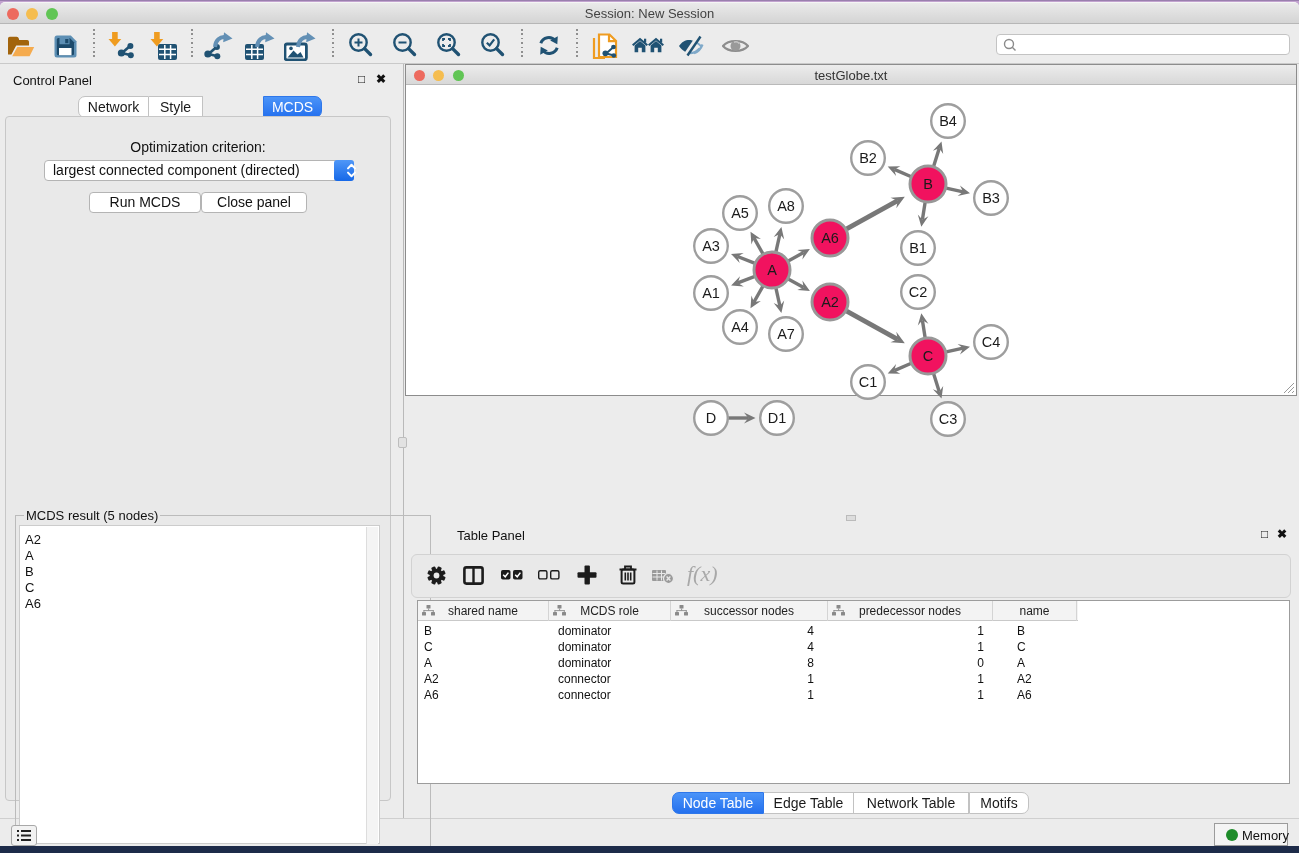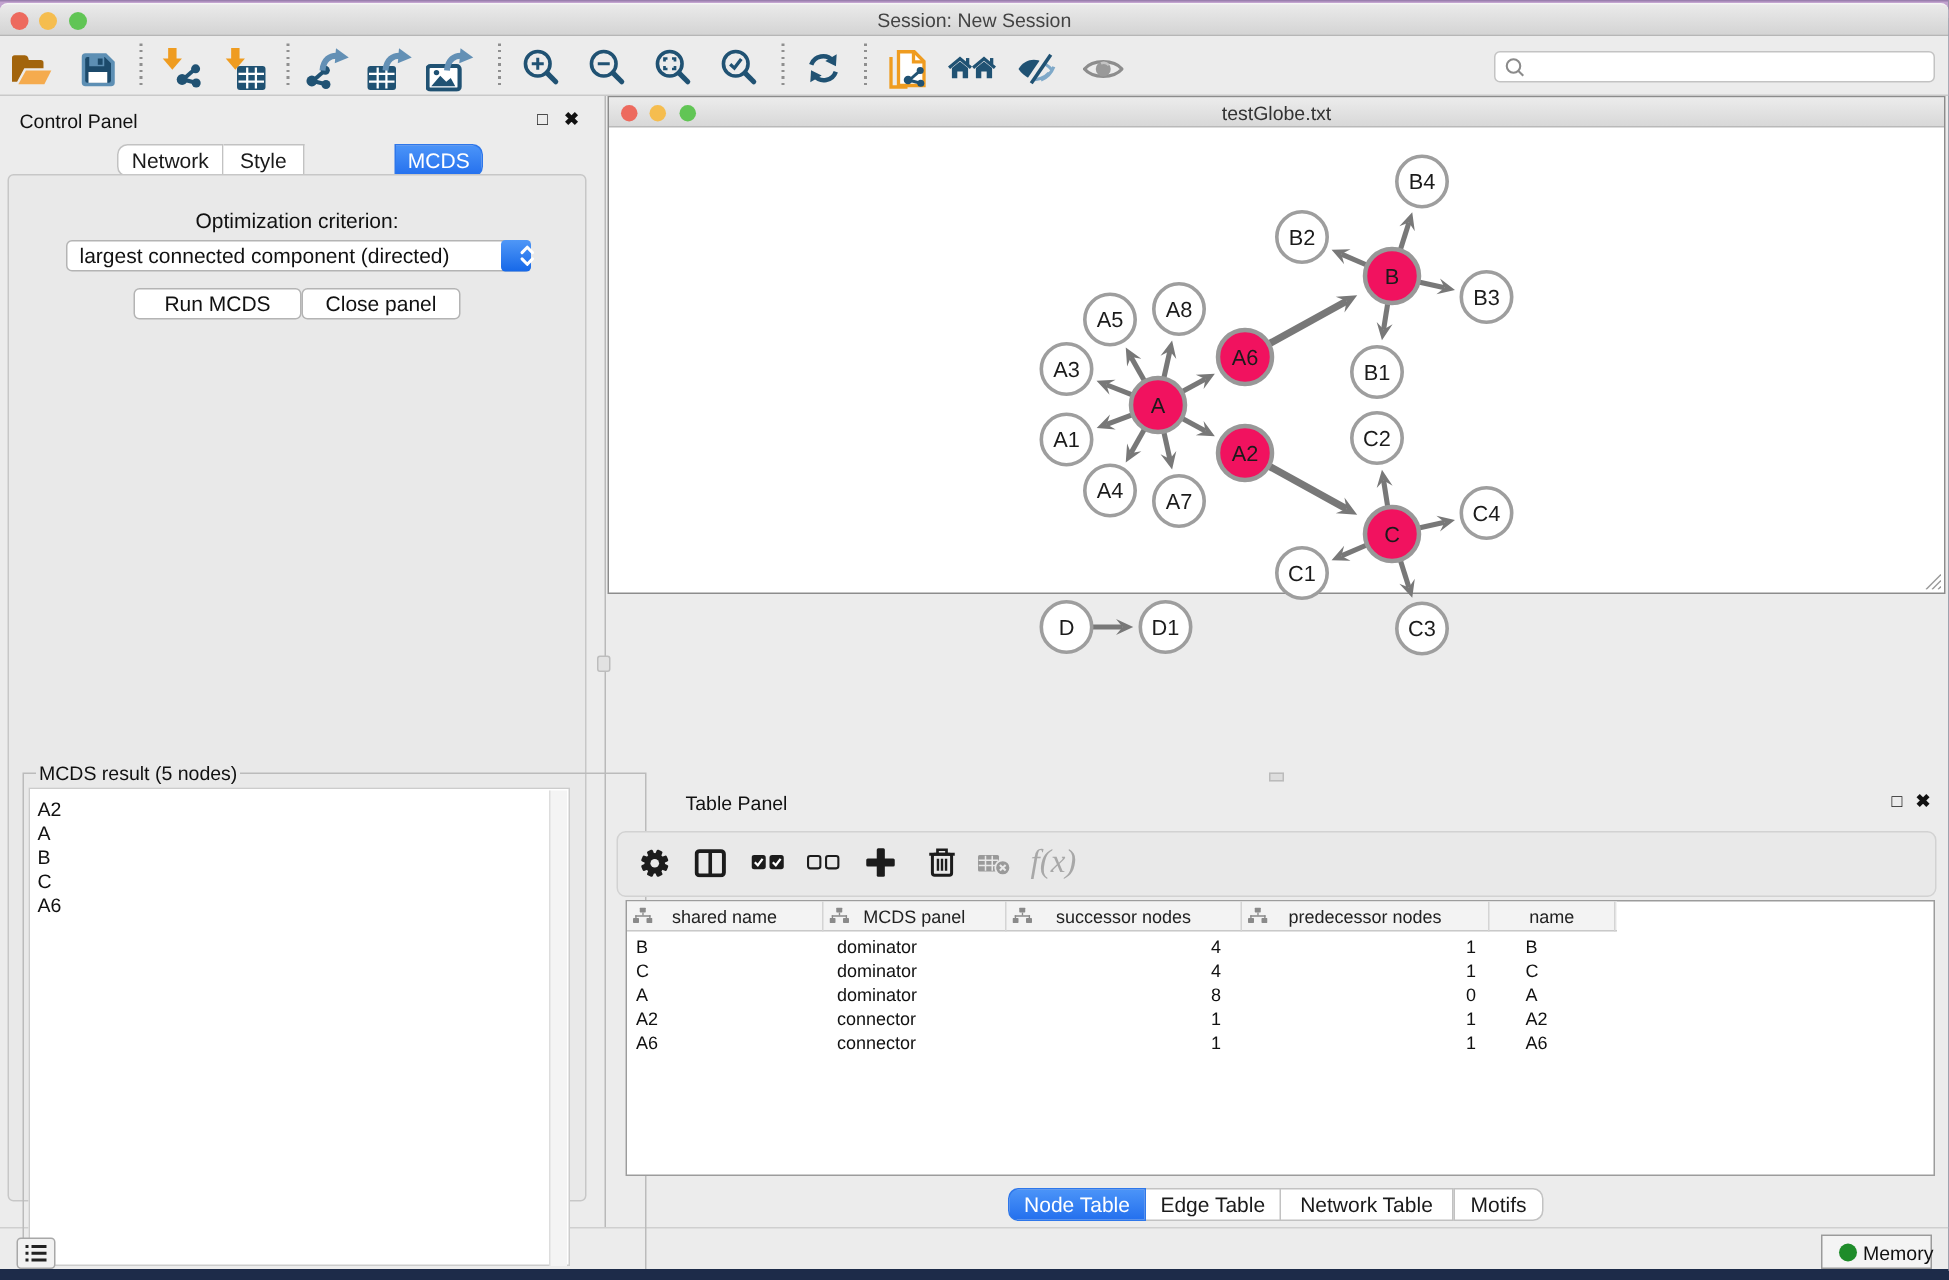--- a/index.html
+++ b/index.html
@@ -451,21 +451,21 @@
           <svg width="13" height="12" viewBox="0 0 13 12" style="position:absolute;left:4px;top:4px">
             <g fill="#8a8a8a">
               <rect x="4.5" y="0" width="4" height="3.4" rx="0.5"></rect>
               <rect x="0" y="7" width="4" height="3.4" rx="0.5"></rect>
               <rect x="9" y="7" width="4" height="3.4" rx="0.5"></rect>
               <path d="M6.2 3.4h0.9v2h-0.9z"></path>
               <path d="M1.5 5.2h10.2v0.9H1.5z"></path>
               <path d="M1.5 5.2h0.9v2h-0.9zM10.8 5.2h0.9v2h-0.9z"></path>
             </g>
           </svg>
-          <span>MCDS panel</span>
+          <span>MCDS role</span>
         </div>
 <div class="th" style="left:253px;width:157px;">
           <svg width="13" height="12" viewBox="0 0 13 12" style="position:absolute;left:4px;top:4px">
             <g fill="#8a8a8a">
               <rect x="4.5" y="0" width="4" height="3.4" rx="0.5"></rect>
               <rect x="0" y="7" width="4" height="3.4" rx="0.5"></rect>
               <rect x="9" y="7" width="4" height="3.4" rx="0.5"></rect>
               <path d="M6.2 3.4h0.9v2h-0.9z"></path>
               <path d="M1.5 5.2h10.2v0.9H1.5z"></path>
               <path d="M1.5 5.2h0.9v2h-0.9zM10.8 5.2h0.9v2h-0.9z"></path>

